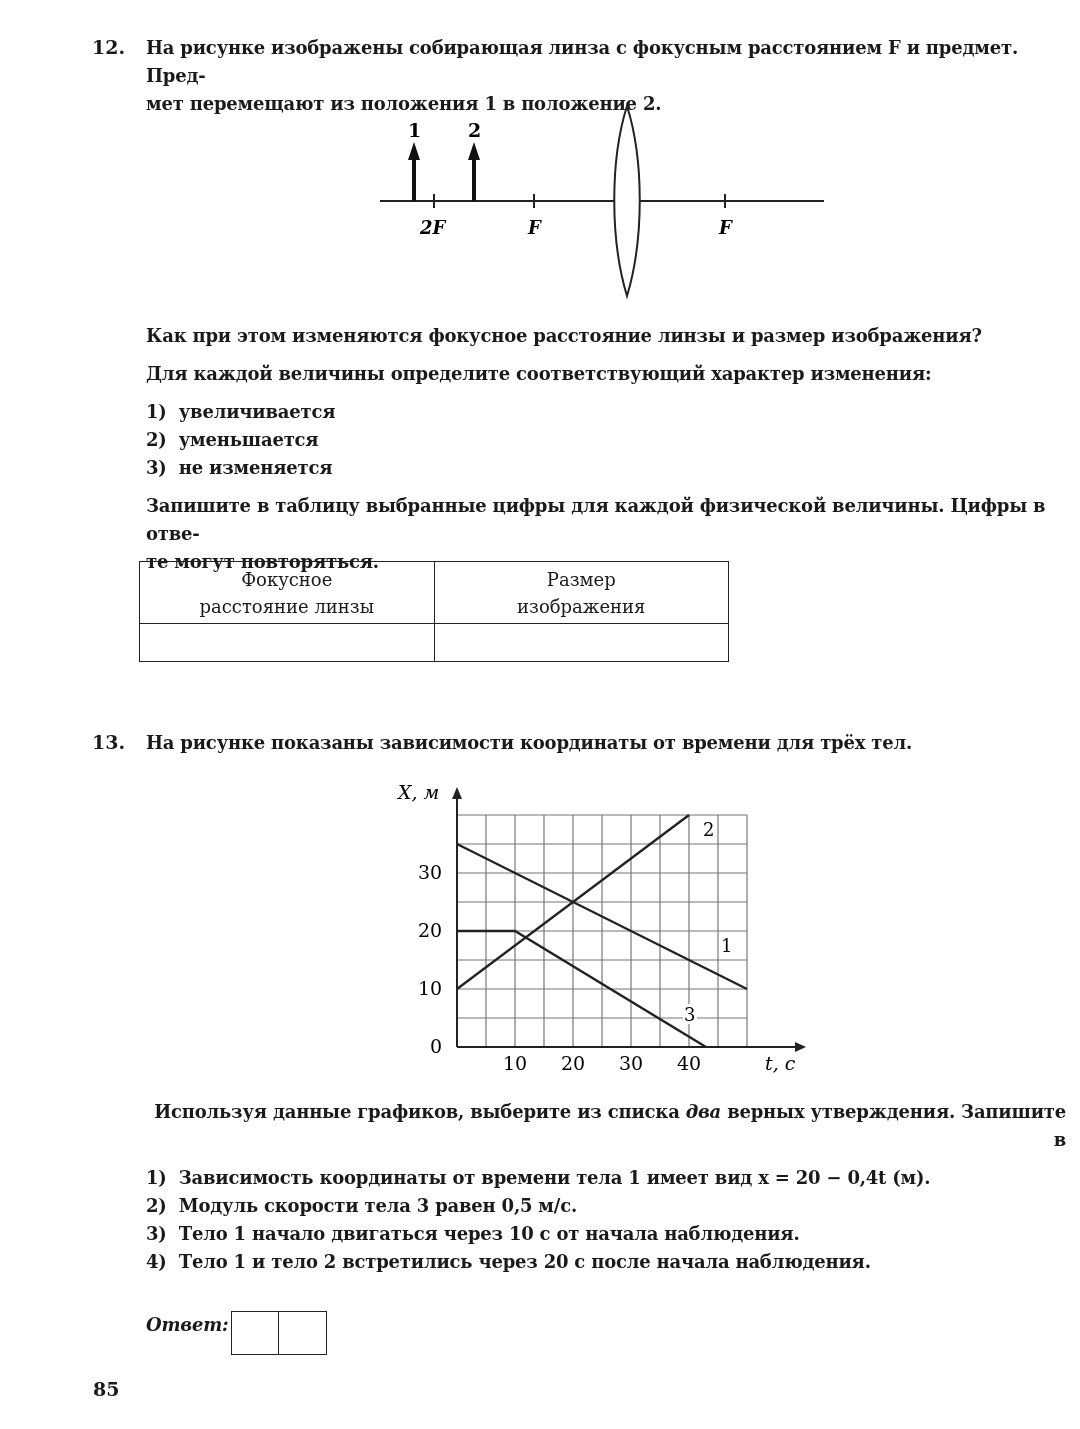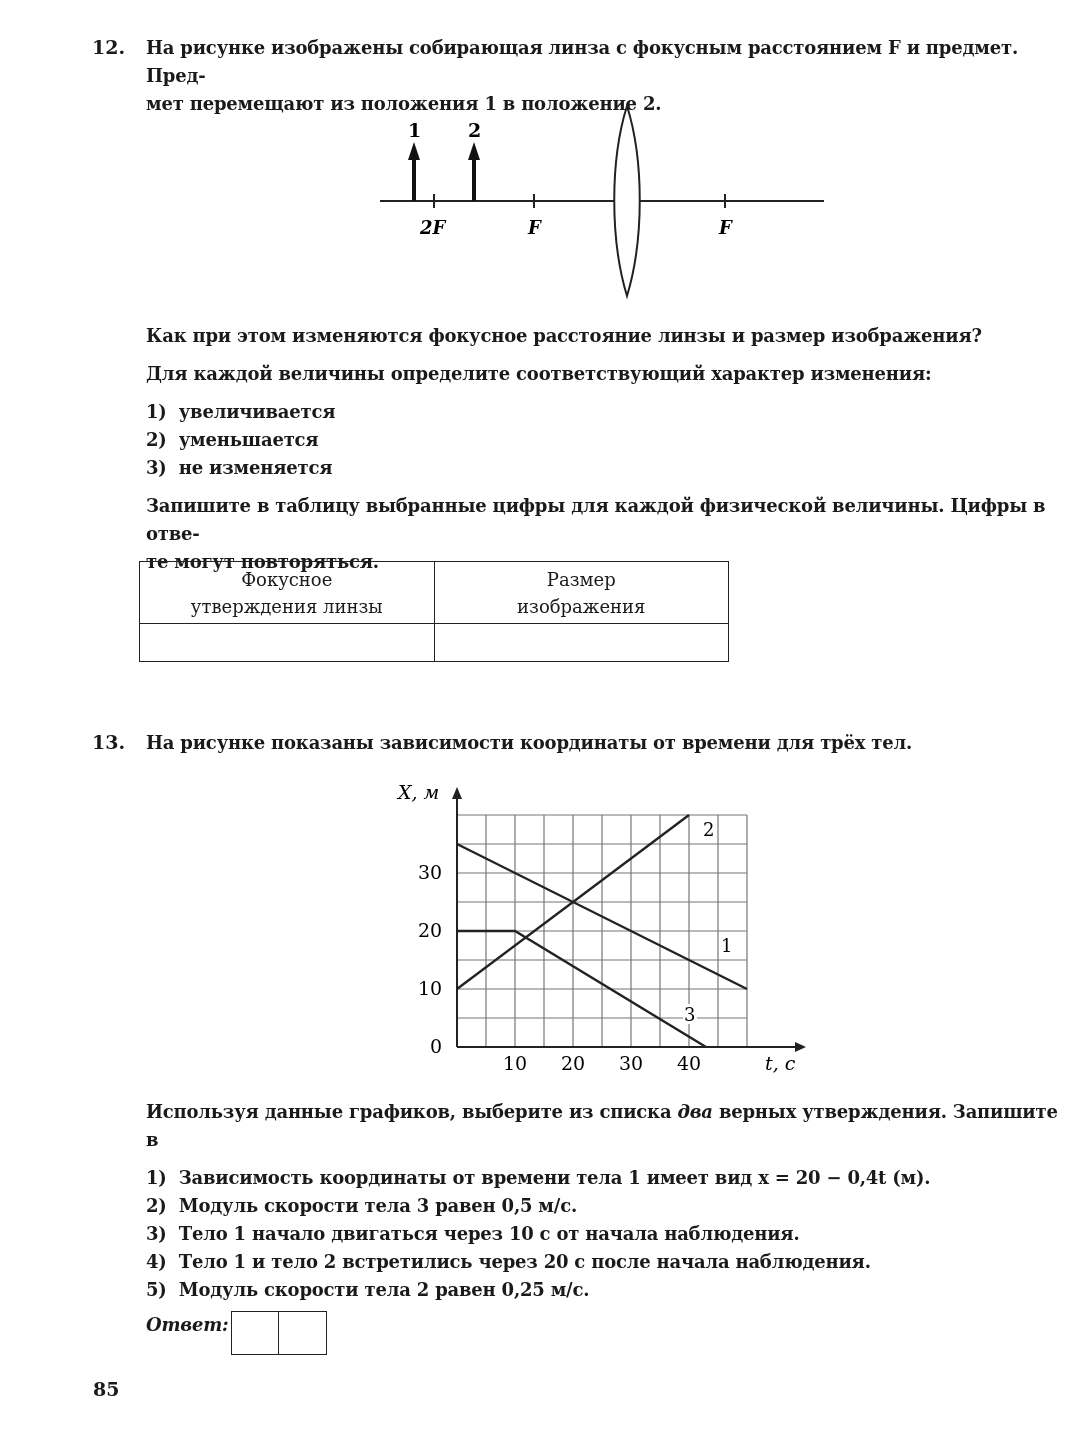--- a/index.html
+++ b/index.html
@@ -68,21 +68,21 @@
 <div class="abs txt" style="left:146px; top:492px; width:920px;">
   <div>Запишите в таблицу выбранные цифры для каждой физической величины. Цифры в отве-</div>
   <div>те могут повторяться.</div>
 </div>
 
 <table class="abs answer-table" style="left:139px; top:561px; width:590px;">
   <tbody>
       <tr style="height:62px;">
     <th style="width:50%;">
       <div>Фокусное</div>
-      <div>утверждения линзы</div>
+      <div>расстояние линзы</div>
     </th>
     <th style="width:50%;text-align:center;">
       <div>Размер</div>
       <div>изображения</div>
     </th>
   </tr>
   <tr style="height:38px;">
     <td></td>
     <td></td>
   </tr>
@@ -138,30 +138,29 @@
   <text x="40" y="278" font-size="19">0</text>
   <text x="113" y="295" font-size="19">10</text>
   <text x="171" y="295" font-size="19">20</text>
   <text x="229" y="295" font-size="19">30</text>
   <text x="287" y="295" font-size="19">40</text>
 
   <text x="8" y="24" font-size="19" font-style="italic">X, м</text>
   <text x="375" y="295" font-size="19" font-style="italic">t, с</text>
 </svg>
 
-<div class="abs txt" style="left:146px; top:1098px; width:920px;">
+<div class="abs txt" style="left:146px; top:1098px; width:920px;text-align:right;">
   <div><span>Используя данные графиков, выберите из списка </span><span class="it">два</span><span> верных утверждения. Запишите в</span></div>
 </div>
 
 <div class="abs" style="left:146px; top:1164px;">
   <div class="txt"><span>1)</span>&nbsp;&nbsp;<span>Зависимость координаты от времени тела 1 имеет вид x = 20 − 0,4t (м).</span></div>
   <div class="txt"><span>2)</span>&nbsp;&nbsp;<span>Модуль скорости тела 3 равен 0,5 м/с.</span></div>
   <div class="txt"><span>3)</span>&nbsp;&nbsp;<span>Тело 1 начало двигаться через 10 с от начала наблюдения.</span></div>
   <div class="txt"><span>4)</span>&nbsp;&nbsp;<span>Тело 1 и тело 2 встретились через 20 с после начала наблюдения.</span></div>
-  <div class="txt"><span>5)</span>&nbsp;&nbsp;<span>Модуль скорости тела 2 равен 0,25 м/с.</span></div>
 </div>
 
 <div class="abs" style="left:146px; top:1311px; display:flex; ">
   <span class="txt it" style="margin-right:2px;">Ответ:</span>
   <span class="ans-box"></span>
     <span class="ans-box"></span>
 </div>
 
 <div class="abs qnum" style="left:93px; top:1378px;">85</div>
 

